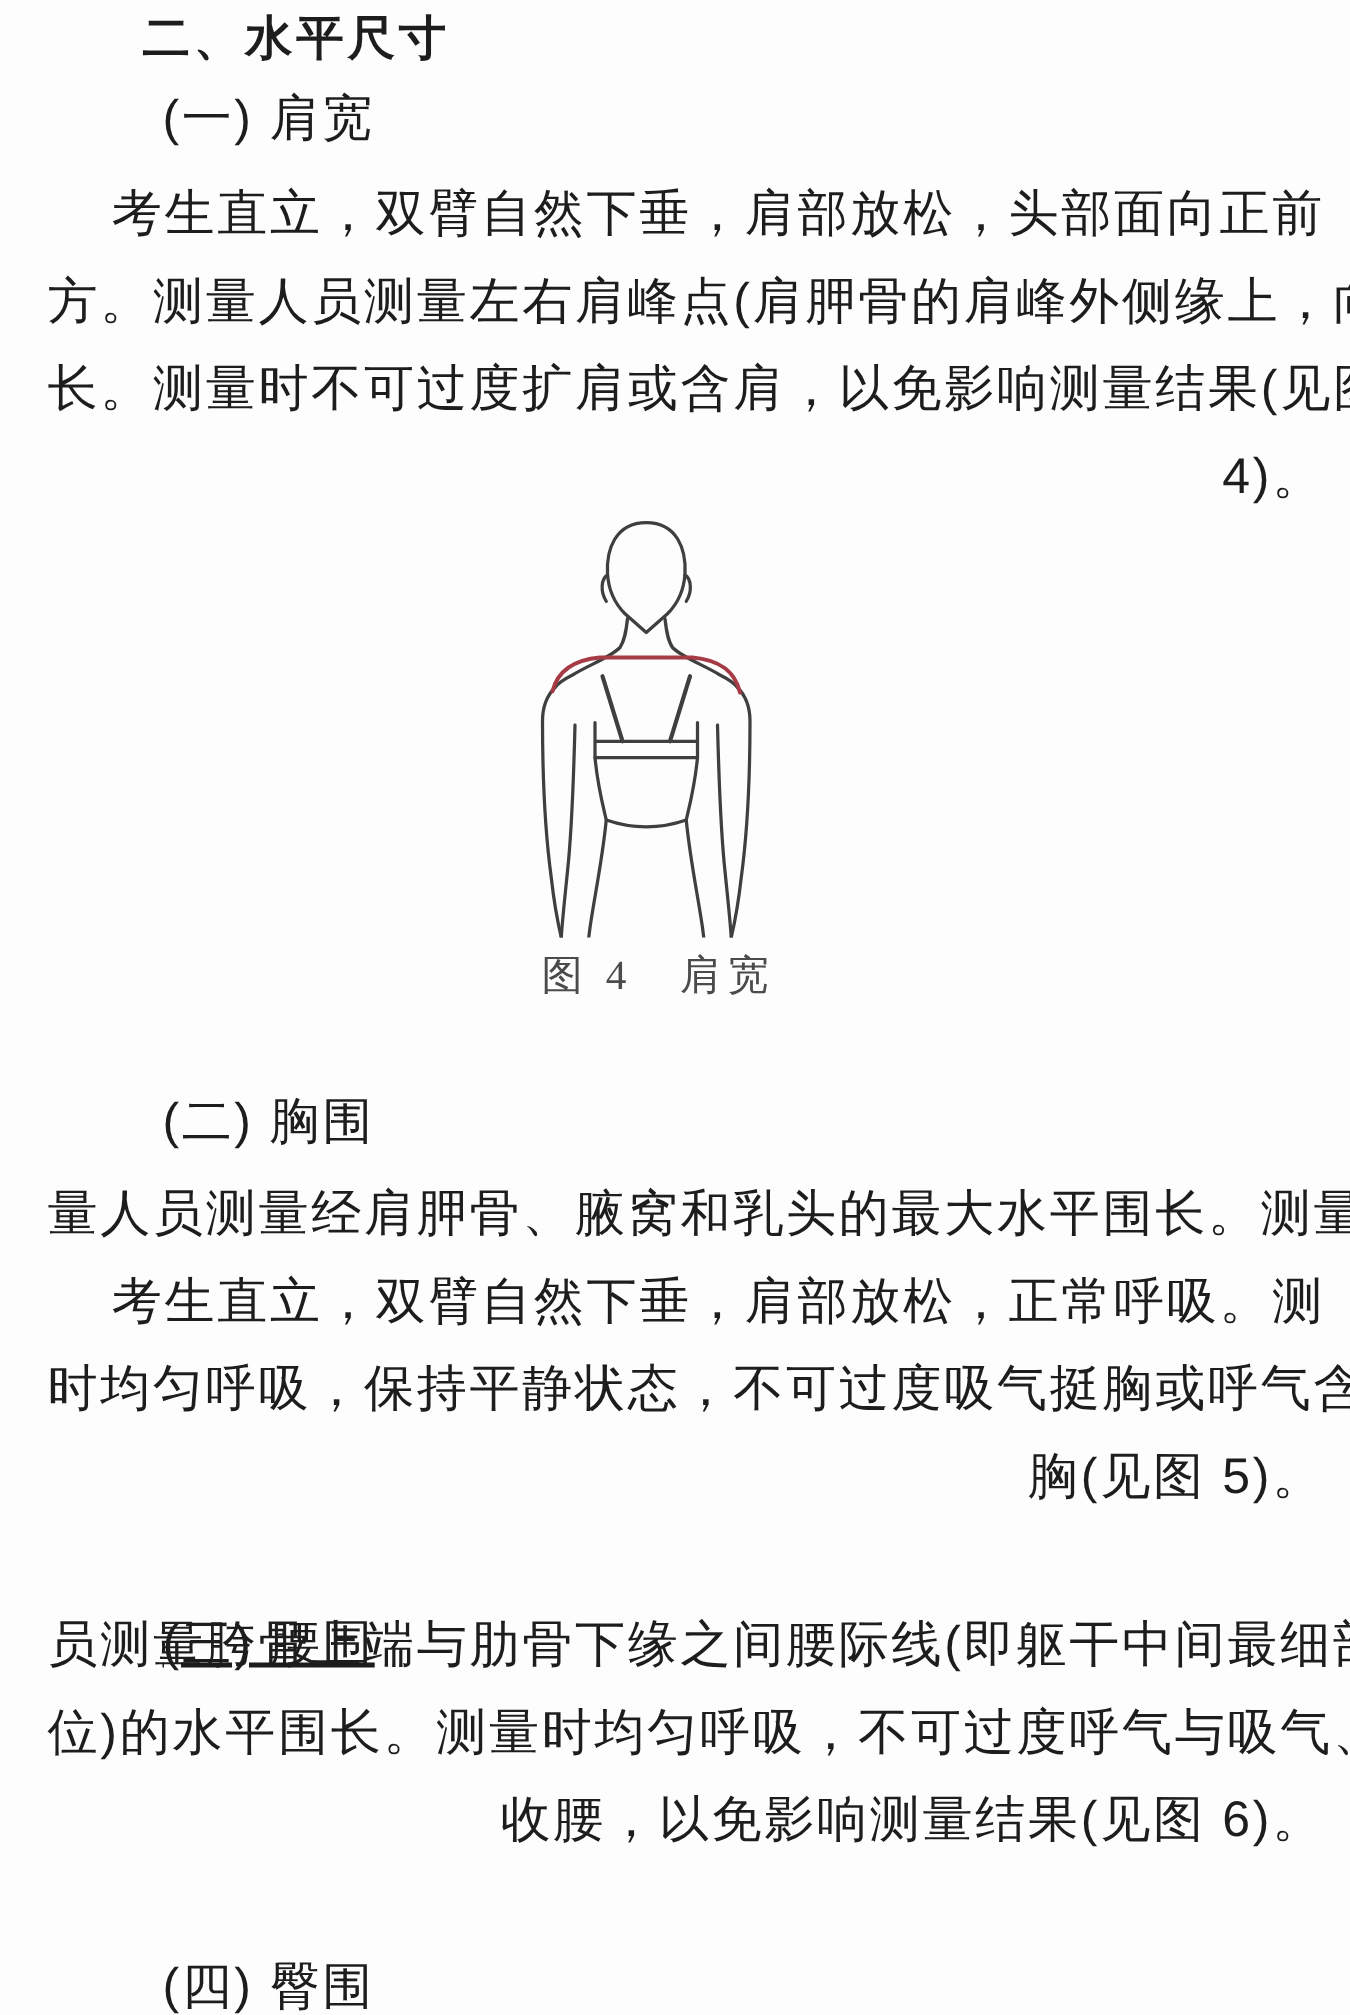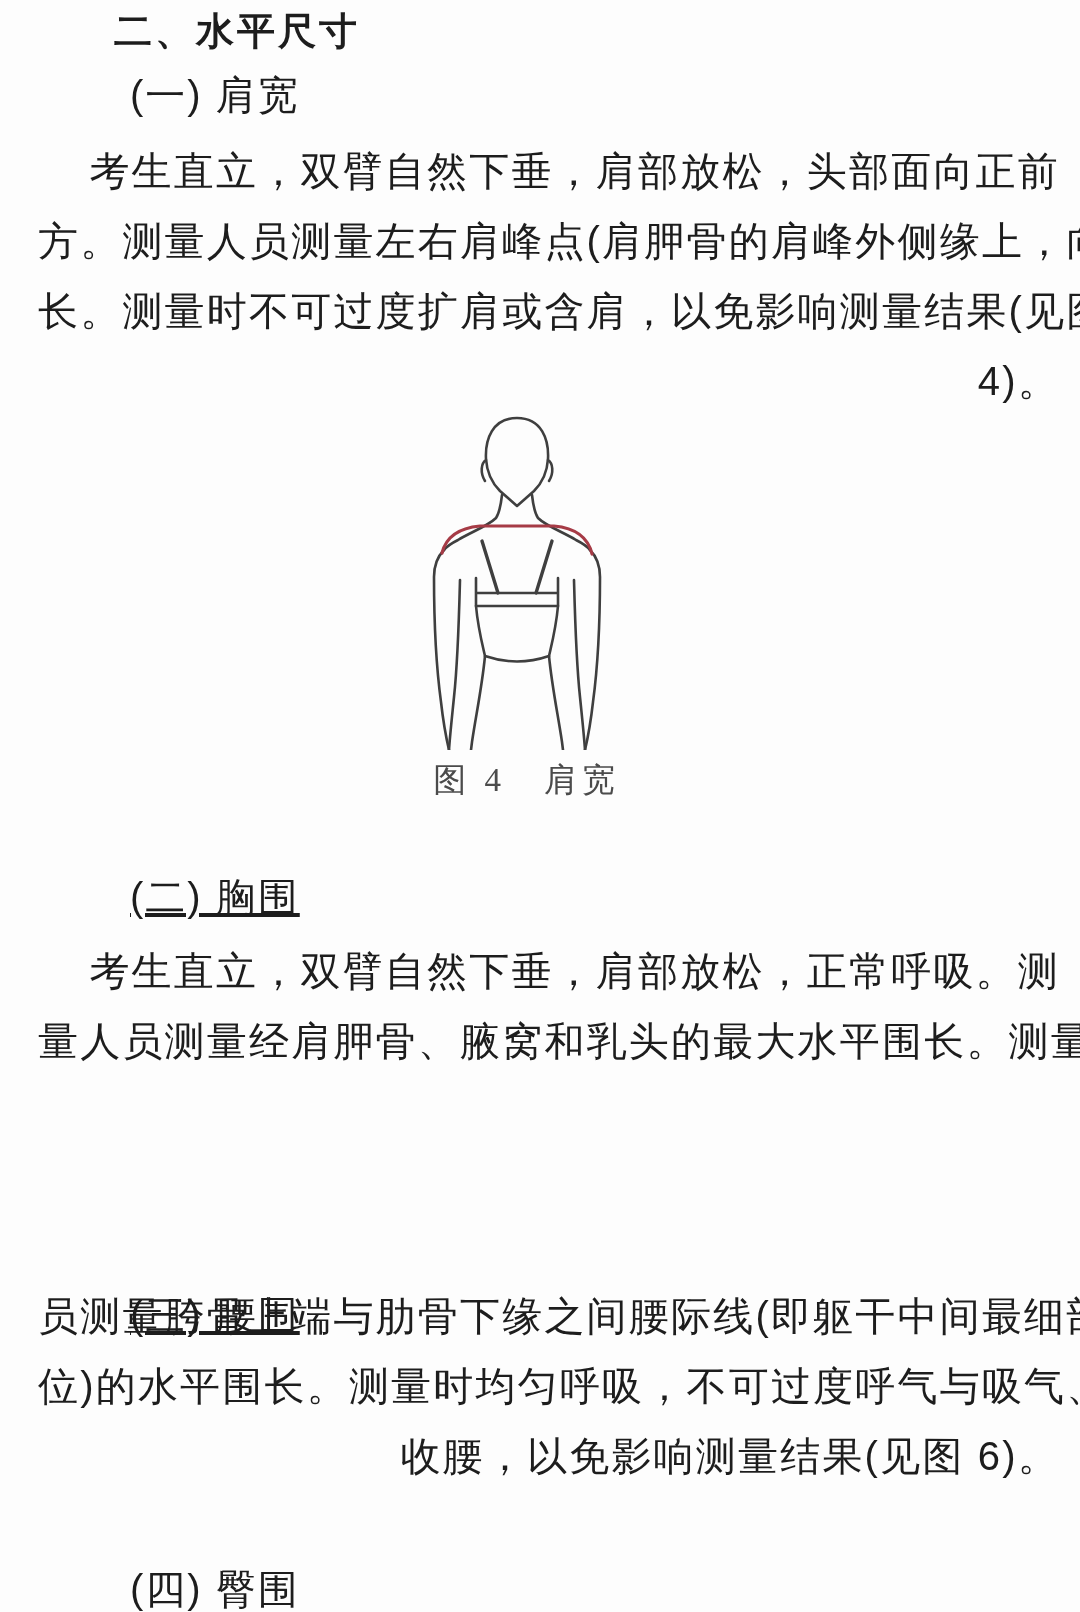--- a/index.html
+++ b/index.html
@@ -30,21 +30,21 @@
     letter-spacing:2.2px;
     text-align:right;
   }
   .p-line{
     height:70px;line-height:70px;
     white-space:pre;
   }
   .p-line.indent{padding-left:46px;}
   #h1{top:70px;}
   #para1{top:136px;}
-  #h2{top:872px;text-decoration:underline;}
+  #h2{top:872px;}
   #para2{top:936px;}
   #h3{top:1290px;text-decoration:underline;}
   #para3{top:1281px;}
   #h4{top:1564px;}
   .figure-wrap{
     left:395px;top:400px;width:250px;height:350px;
   }
   .figure-caption{
     left:360px;top:758px;width:260px;
     text-align:right;
@@ -100,22 +100,24 @@
 
     <path fill="none" stroke="#a63b46" stroke-width="3.2" stroke-linecap="round" d="M47,153 C51,137 63,128 85,126 L159,126 C181,128 193,137 197,154"></path>
   </svg>
 </div>
 
 <div class="abs figure-caption">图 4　肩宽</div>
 
 <div class="abs sec-heading" id="h2">(二) 胸围</div>
 
 <div class="abs para" id="para2">
+  <div class="p-line">量人员测量经肩胛骨、腋窝和乳头的最大水平围长。测量</div>
   <div class="p-line indent">考生直立，双臂自然下垂，肩部放松，正常呼吸。测</div>
-  <div class="p-line">量人员测量经肩胛骨、腋窝和乳头的最大水平围长。测量</div>
+  <div class="p-line">时均匀呼吸，保持平静状态，不可过度吸气挺胸或呼气含</div>
+  <div class="p-line">胸(见图 5)。</div>
 </div>
 
 <div class="abs sec-heading" id="h3">(三) 腰围</div>
 
 <div class="abs para" id="para3">
   <div class="p-line">员测量胯骨上端与肋骨下缘之间腰际线(即躯干中间最细部</div>
   <div class="p-line">位)的水平围长。测量时均匀呼吸，不可过度呼气与吸气、</div>
   <div class="p-line">收腰，以免影响测量结果(见图 6)。</div>
 </div>
 

